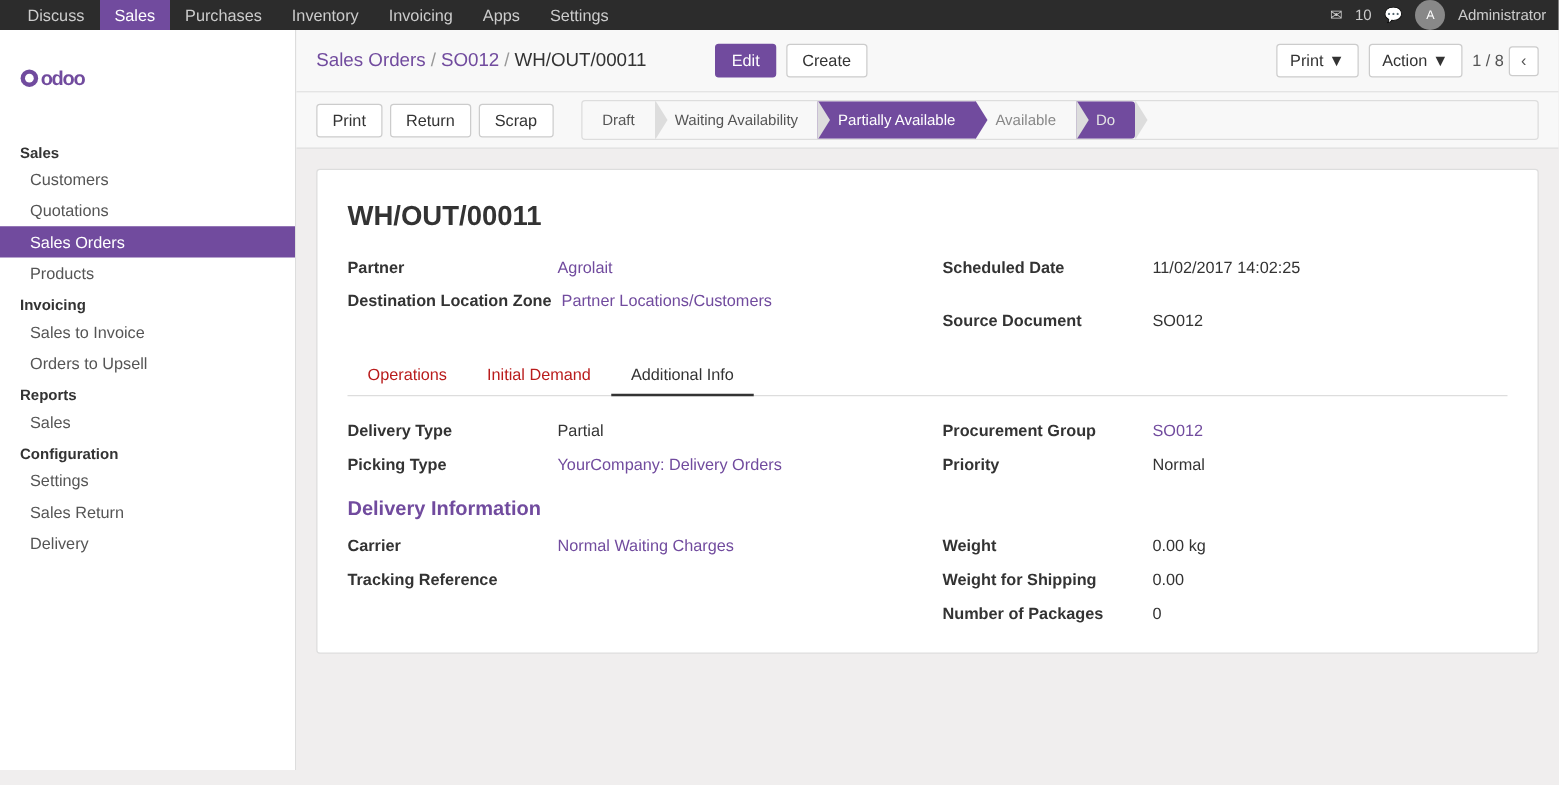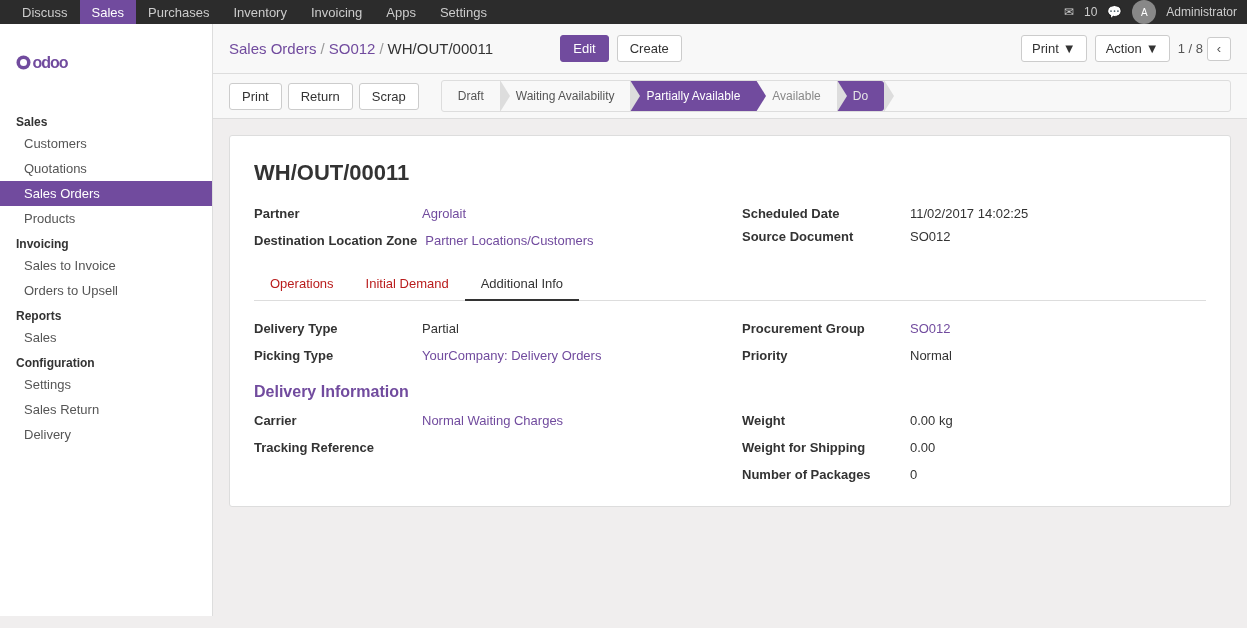--- a/index.html
+++ b/index.html
@@ -31,21 +31,21 @@
       width: 24px; height: 24px; border-radius: 50%;
       background: #888; display: inline-flex; align-items: center; justify-content: center;
       color: #fff; font-size: 10px;
     }
 
     
     .app-body { display: flex; height: calc(628px - 36px); }
 
     
     .sidebar {
-      width: 213px;
+      width: 237px;
       background: #fff;
       border-right: 1px solid #ddd;
       overflow-y: auto;
       flex-shrink: 0;
     }
     .sidebar-logo {
       padding: 16px;
       display: flex; align-items: center;
     }
     .odoo-logo {
@@ -326,21 +326,21 @@
               <span class="field-label">Partner</span>
               <span class="field-value link">Agrolait</span>
             </div>
             <div class="field-row">
               <span class="field-label">Destination Location Zone</span>
               <span class="field-value link">Partner Locations/Customers</span>
             </div>
           </div>
 
           <div>
-            <div class="field-row" style="margin-bottom:8px;">
+            <div class="field-row" style="margin-bottom:28px;">
               <span class="field-label">Scheduled Date</span>
               <span class="field-value plain">11/02/2017 14:02:25</span>
             </div>
             <div class="field-row">
               <span class="field-label">Source Document</span>
               <span class="field-value plain">SO012</span>
             </div>
           </div>
         </div>
 

